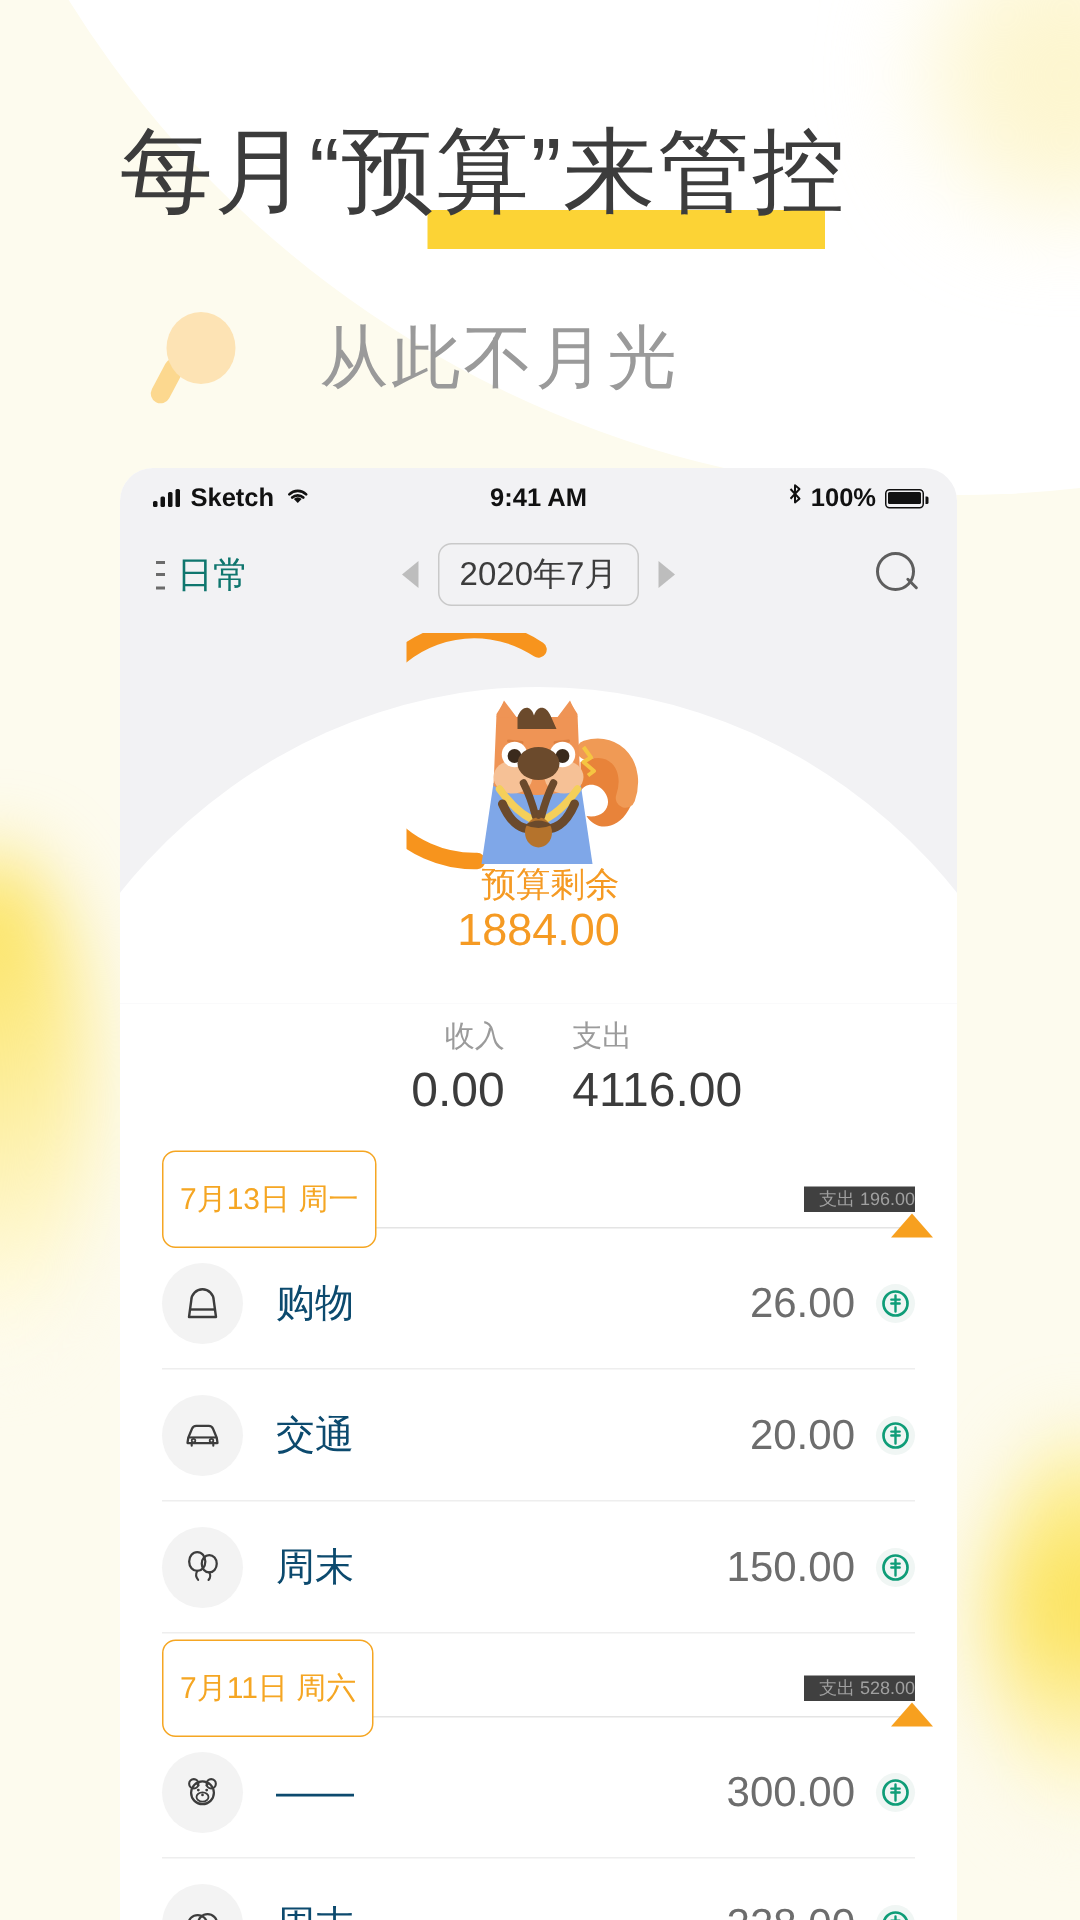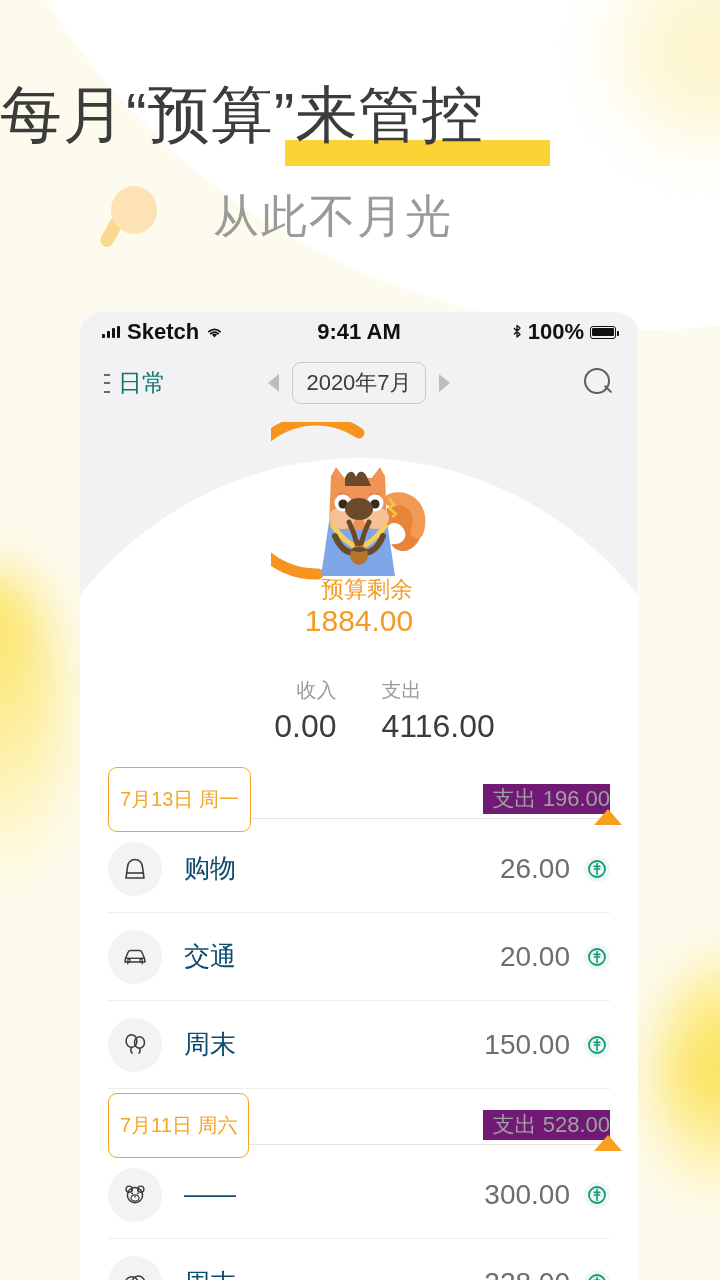--- a/index.html
+++ b/index.html
@@ -38,39 +38,39 @@
   }
   .blob-topright {
     width:180px; height:180px;
     background:#fdf6d0;
     right:-80px; top:-40px;
     filter:blur(34px);
   }
 
   
   .hero { position:absolute; left:0; top:0; width:720px; z-index:5; }
-  .headline-wrap { position:relative; padding-top:80px; }
+  .headline-wrap { position:relative; padding-left:80px; padding-top:80px; }
   .headline-hl {
     position:absolute;
     left:285px; top:140px;
     width:265px; height:26px;
     background:#fcd335;
     z-index:-1;
   }
   .headline {
     font-size:62px;
     line-height:70px;
     color:#3c3c3c;
     letter-spacing:1px;
     font-weight:400;
     position:relative;
   }
   .subline-row {
     display:flex; align-items:center;
-    padding-left:95px; margin-top:36px;
+    padding-left:95px; margin-top:58px;
   }
   .lolli { position:relative; width:72px; height:62px; }
   .lolli-head {
     position:absolute; left:16px; top:0;
     width:46px; height:48px;
     background:#fde3b4; border-radius:50%;
   }
   .lolli-stick {
     position:absolute; left:10px; top:30px;
     width:13px; height:32px;
@@ -89,21 +89,21 @@
     background:#ffffff;
     border-radius:22px 22px 0 0;
     overflow:hidden;
     z-index:6;
   }
   .phone-top { background:#f2f2f4; position:relative; }
 
   
   .statusbar {
     height:40px; display:flex; align-items:center;
-    padding:0 22px; font-size:22px; font-weight:bold; color:#111;
+    padding:0 22px; font-size:17px; font-weight:bold; color:#111;
   }
   .sb-left { display:flex; align-items:center; gap:7px; flex:1; }
   .sb-center { flex:0 0 auto; }
   .sb-right { display:flex; align-items:center; gap:6px; flex:1; justify-content:flex-end; }
   .bars { display:flex; align-items:flex-end; gap:2px; height:12px; }
   .bars i { display:block; width:3px; background:#111; border-radius:1px; }
   .bars i:nth-child(1){height:4px;}
   .bars i:nth-child(2){height:7px;}
   .bars i:nth-child(3){height:10px;}
   .bars i:nth-child(4){height:12px;}
@@ -202,22 +202,22 @@
   .date-pill {
     border:1px solid #f5a623; border-radius:9px;
     color:#f5a623; font-size:20px; padding:18px 11px;
     background:#fff; z-index:2;
   }
   .date-line {
     position:absolute; left:0; right:0; bottom:6px;
     height:1px; background:#e4e4e4;
   }
   .date-right {
-    margin-left:auto; font-size:22px; color:#a0a0a0;
-    background:#701a75; padding-left:10px; z-index:2;
+    margin-left:auto; font-size:12px; color:#a0a0a0;
+    background:#404040; padding-left:10px; z-index:2;
   }
   .date-tri {
     position:absolute; right:-12px; bottom:0;
     width:0; height:0;
     border-left:14px solid transparent; border-right:14px solid transparent;
     border-bottom:16px solid #f7a01f;
     z-index:2;
   }
   .tx-row {
     display:flex; align-items:center; height:88px;

